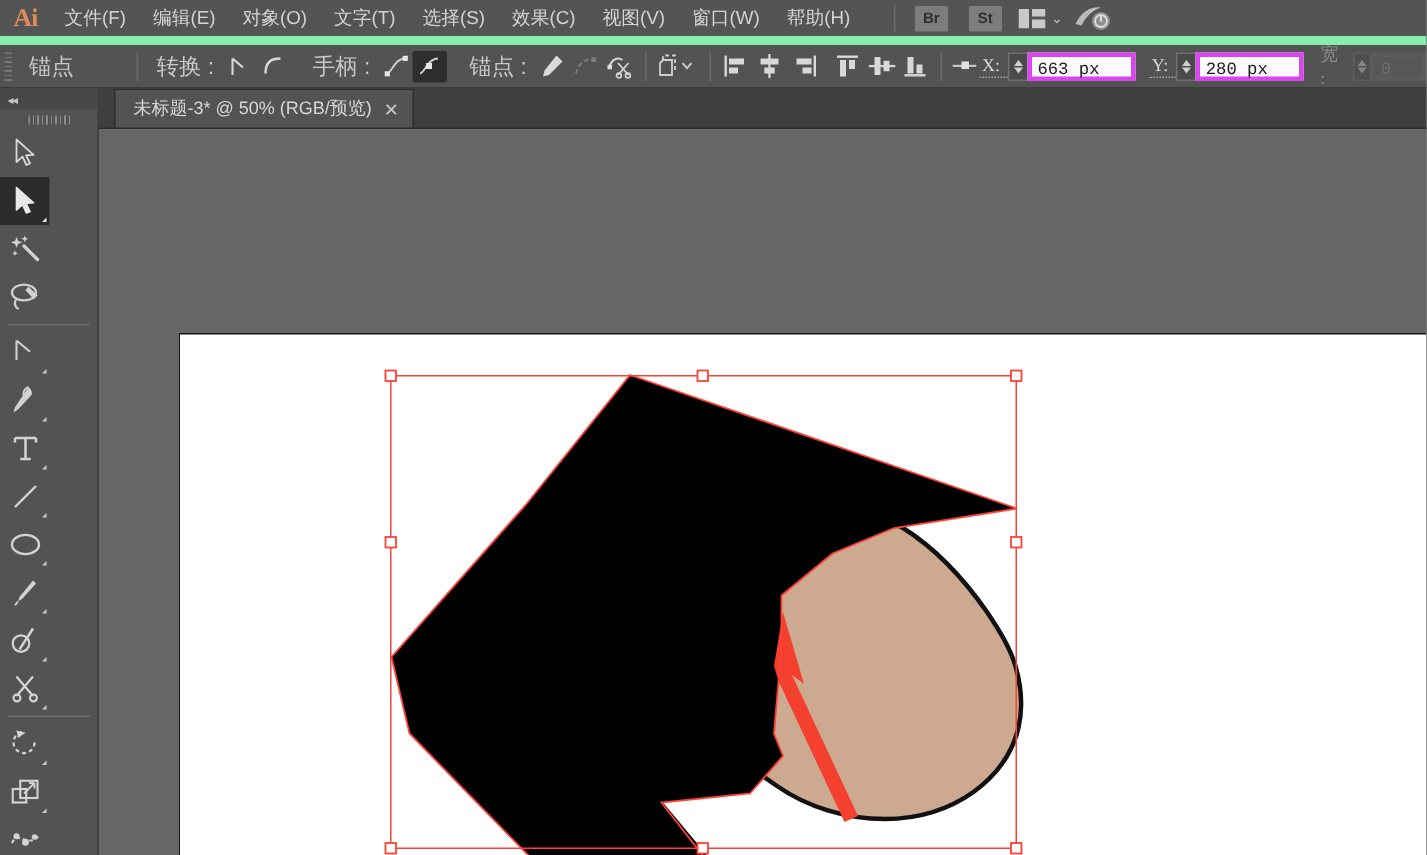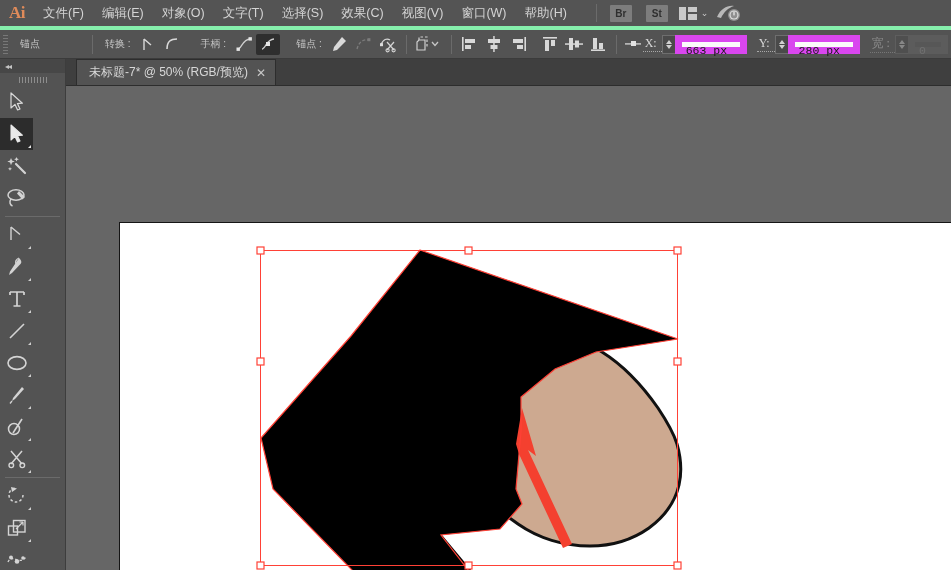--- a/index.html
+++ b/index.html
@@ -10,21 +10,21 @@
     font-family: "Liberation Sans", "DejaVu Sans", sans-serif;
     -webkit-font-smoothing: antialiased;
   }
   #app { position: relative; width: 951px; height: 570px; }
 
   
   .menubar {
     position: absolute; left: 0; top: 0; width: 951px; height: 30px;
     background: #545454;
     display: flex; align-items: center;
-    border-bottom: 4px solid #86efac;
+    border-bottom: 6px solid #86efac;
   }
   .ai-logo {
     width: 34px; height: 30px;
     display: flex; align-items: center; justify-content: center;
     color: #e08b5a; font-size: 17px; font-weight: bold;
     font-family: "Liberation Serif", serif;
     letter-spacing: -0.5px;
   }
   .menu-item {
     padding: 0 9px; height: 30px; line-height: 30px;
@@ -53,21 +53,21 @@
     border-bottom: 1px solid #3b3b3b;
   }
   .grip {
     width: 9px; height: 29px;
     background: repeating-linear-gradient(to bottom,
       #787878 0px, #787878 1px, #535353 1px, #535353 3px);
     background-position: 0 5px; background-repeat: no-repeat;
     background-size: 5px 19px; margin-left: 3px;
   }
   .cb-label {
-    color: #c8c8c8; font-size: 10px; white-space: nowrap;
+    color: #c8c8c8; font-size: 15px; white-space: nowrap;
     padding: 0 6px;
   }
   .cb-sep { width: 1px; height: 19px; background: #6b6b6b; margin: 0 6px; }
   .cb-btn {
     width: 24px; height: 21px;
     display: flex; align-items: center; justify-content: center;
     cursor: default; border-radius: 2px;
   }
   .cb-btn.active { background: #2e2e2e; }
   .cb-btn.disabled { opacity: 0.42; }
@@ -77,21 +77,21 @@
     border: 1px solid #6e6e6e; border-right: none;
     display: flex; flex-direction: column; align-items: center;
     justify-content: center; gap: 1px;
   }
   .spin .ar { width:0;height:0;border-left:3px solid transparent;
     border-right:3px solid transparent; }
   .spin .up { border-bottom: 4px solid #d0d0d0; }
   .spin .dn { border-top: 4px solid #d0d0d0; }
   .numfield {
     height: 19px; background: #fafafa; color: #1a1a1a;
-    border: 7px solid #d946ef;
+    border: 3px solid #d946ef;
     font-size: 11.5px; line-height: 17px;
     padding: 0 4px; width: 72px;
     font-family: "Liberation Mono", monospace;
   }
   .axis-lbl {
     color: #d8d8d8; font-size: 12px; padding: 0 5px 0 2px;
     border-bottom: 1px dotted #a9a9a9;
     font-family: "Liberation Serif", serif;
   }
   .dim-group { display: flex; align-items: center; }
@@ -359,21 +359,21 @@
         <span class="ar up"></span>
           <span class="ar dn"></span>
       </div>
       <div class="numfield" style="width:40px">0</div>
     </div>
   </div>
 
   <div class="tabstrip">
     <div style="width:10px"></div>
     <div class="tab">
-      <span>未标题-7* @ 50% (RGB/预览)</span>
+      <span>未标题-3* @ 50% (RGB/预览)</span>
       <span class="tab-close">✕</span>
     </div>
   </div>
 
   <div class="toolbar">
     <div class="tb-head">
       <span class="tb-collapse">◂◂</span>
     </div>
     <div class="tb-grip">
         <i></i>

